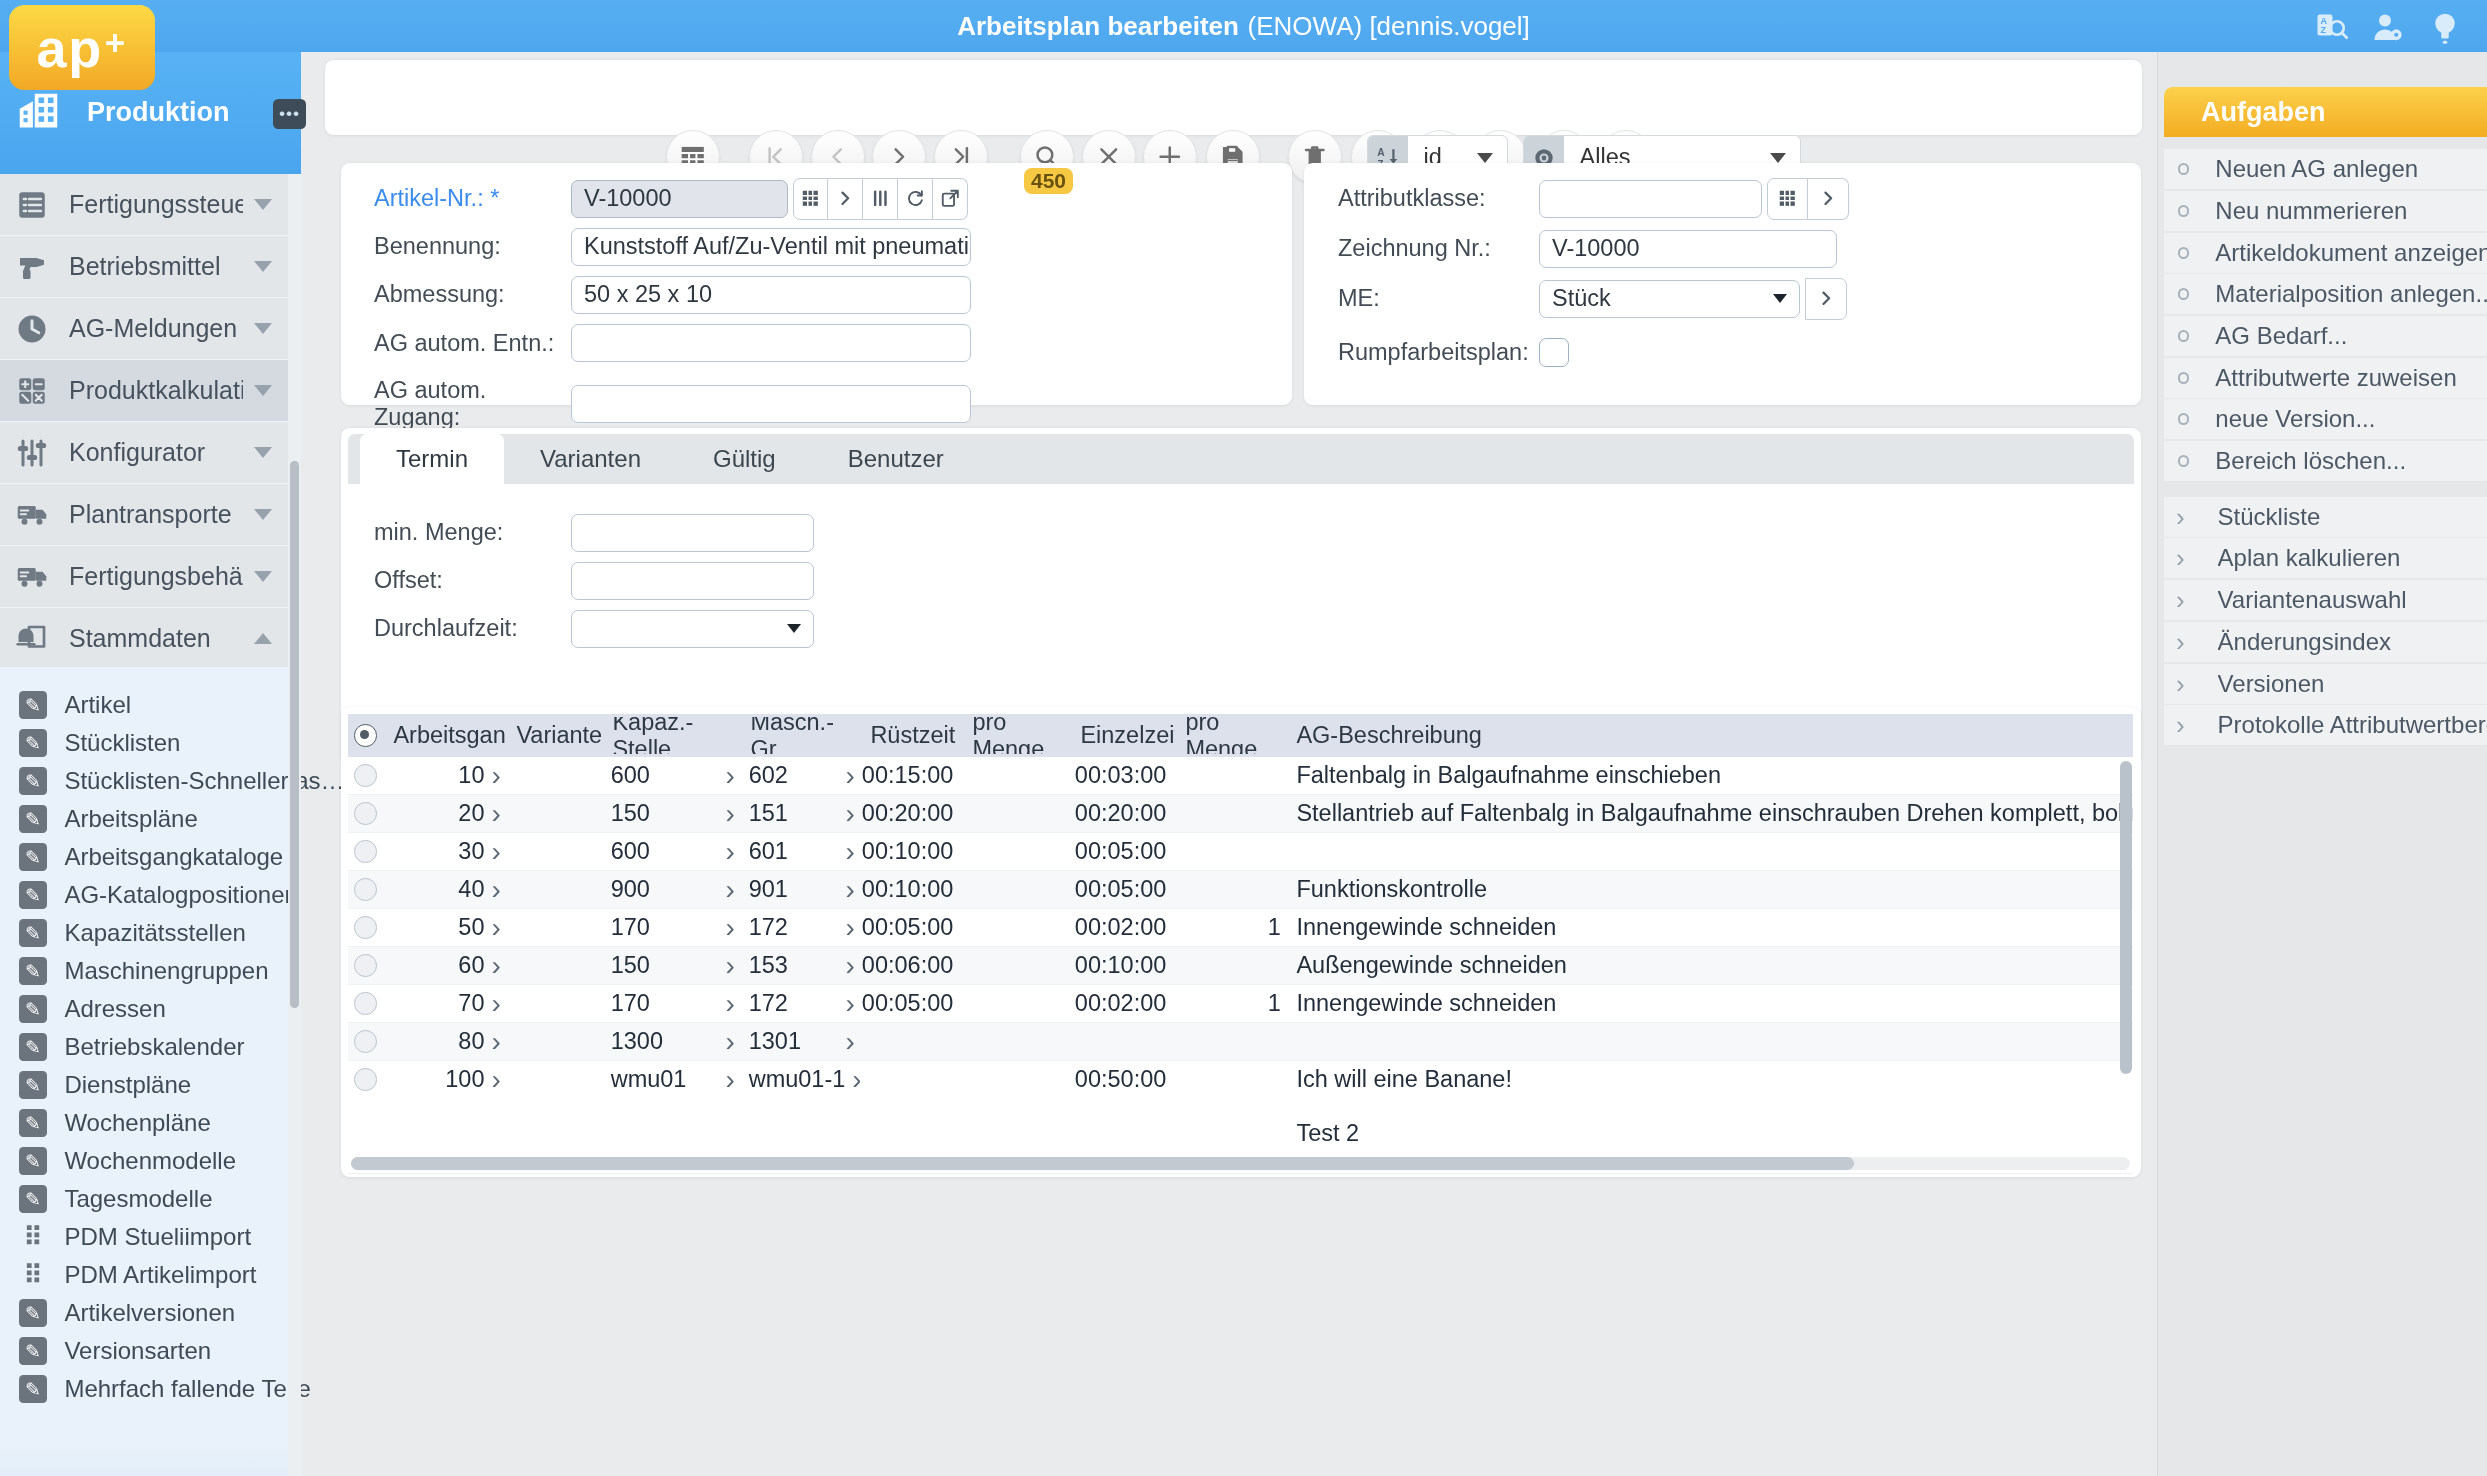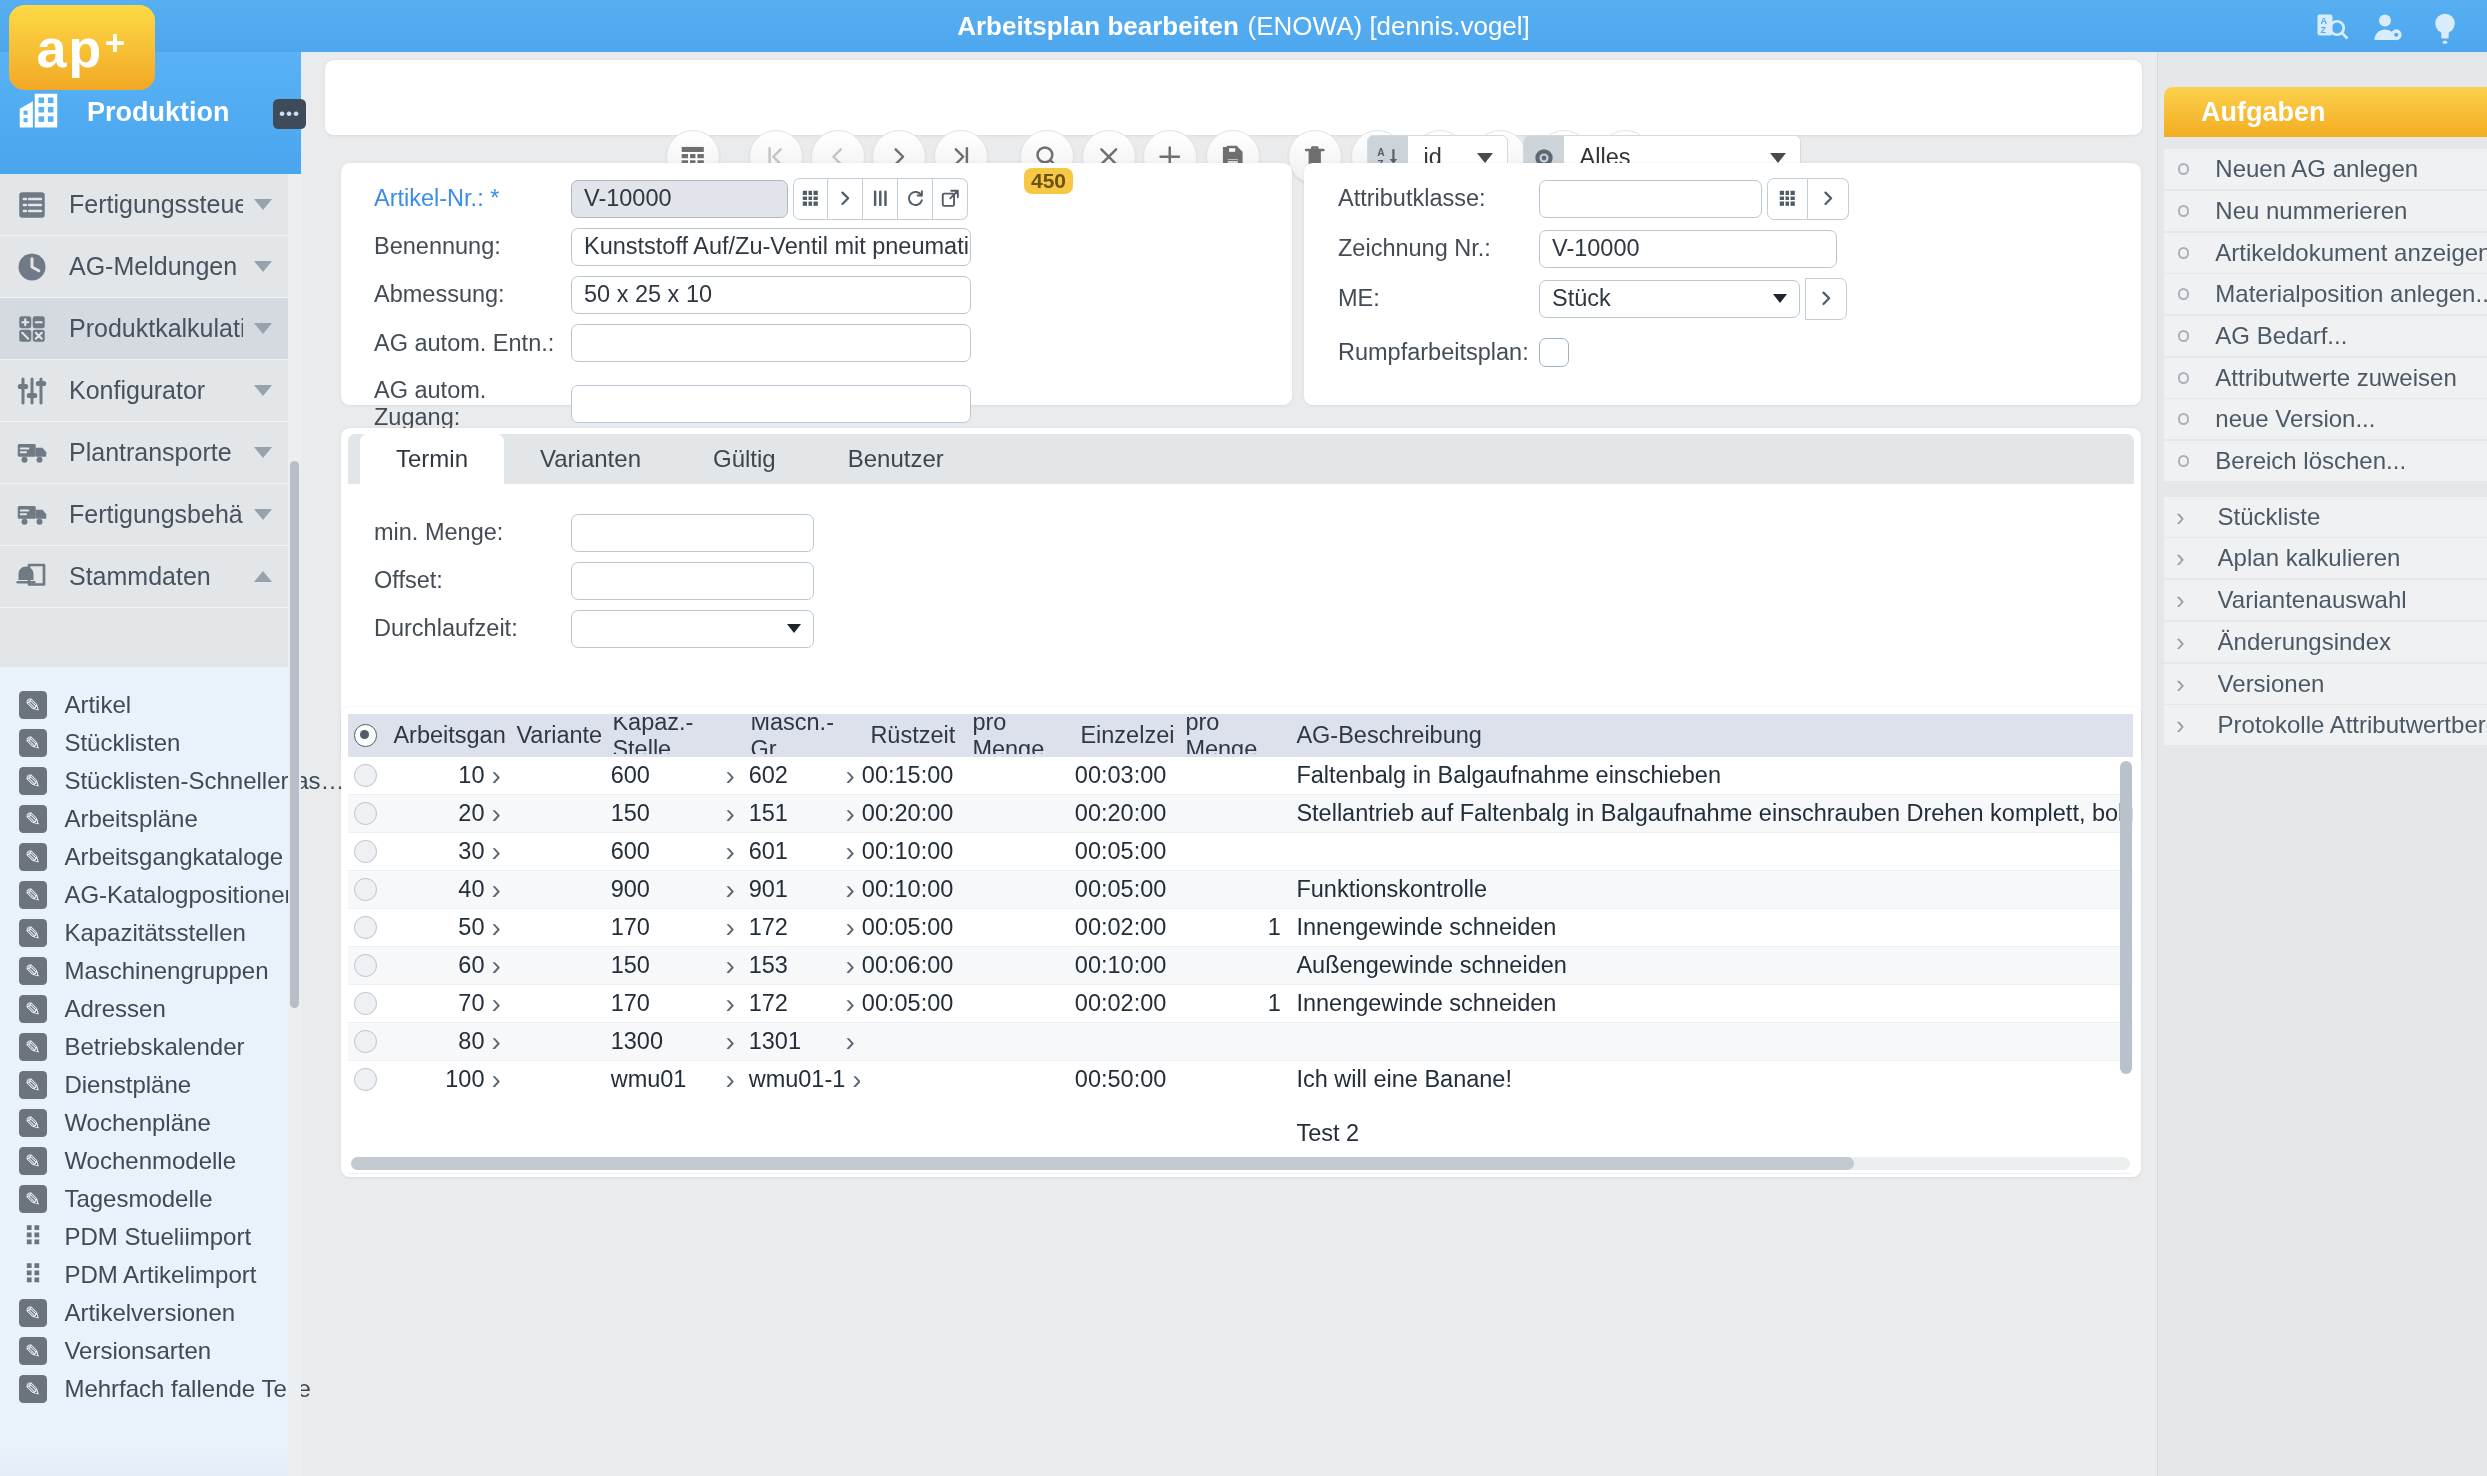--- a/index.html
+++ b/index.html
@@ -167,20 +167,28 @@
       <div class="t">Produktion</div>
       <div class="sb-more">•••</div>
     </div>
     <div class="sb-items" id="sb-items">
         <div class="sb-item">
           <span class="ic"><svg viewBox="0 0 24 24" fill="none" stroke="currentColor" stroke-width="2" stroke-linecap="round" stroke-linejoin="round">
               <rect x="3.5" y="3.5" width="17" height="17" rx="2" fill="currentColor" stroke="none"></rect>
               <path d="M10 8h8M10 12h8M10 16h8M6.5 8h1.5M6.5 12h1.5M6.5 16h1.5" stroke="#e2e6e9" stroke-width="1.6"></path>
             </svg></span>
                  <span class="lb">Fertigungssteuer…</span>
+                 <span class="caret "></span>
+        </div>
+        <div class="sb-item">
+          <span class="ic"><svg viewBox="0 0 24 24" fill="none" stroke="currentColor" stroke-width="2" stroke-linecap="round" stroke-linejoin="round">
+              <path d="M4 6h11l5 1.5v3L15 12h-4l-1 3H6l1.5-4H4z" fill="currentColor" stroke="none"></path>
+              <rect x="6" y="14" width="5" height="6" rx="1" fill="currentColor" stroke="none"></rect>
+            </svg></span>
+                 <span class="lb">Betriebsmittel</span>
                  <span class="caret "></span>
         </div>
         <div class="sb-item">
           <span class="ic"><svg viewBox="0 0 24 24" fill="none" stroke="currentColor" stroke-width="2" stroke-linecap="round" stroke-linejoin="round">
               <circle cx="12" cy="12" r="9" fill="currentColor" stroke="none"></circle>
               <path d="M12 6.5V12l4.5 2.5" stroke="#e2e6e9" stroke-width="2"></path>
             </svg></span>
                  <span class="lb">AG-Meldungen</span>
                  <span class="caret "></span>
         </div>

